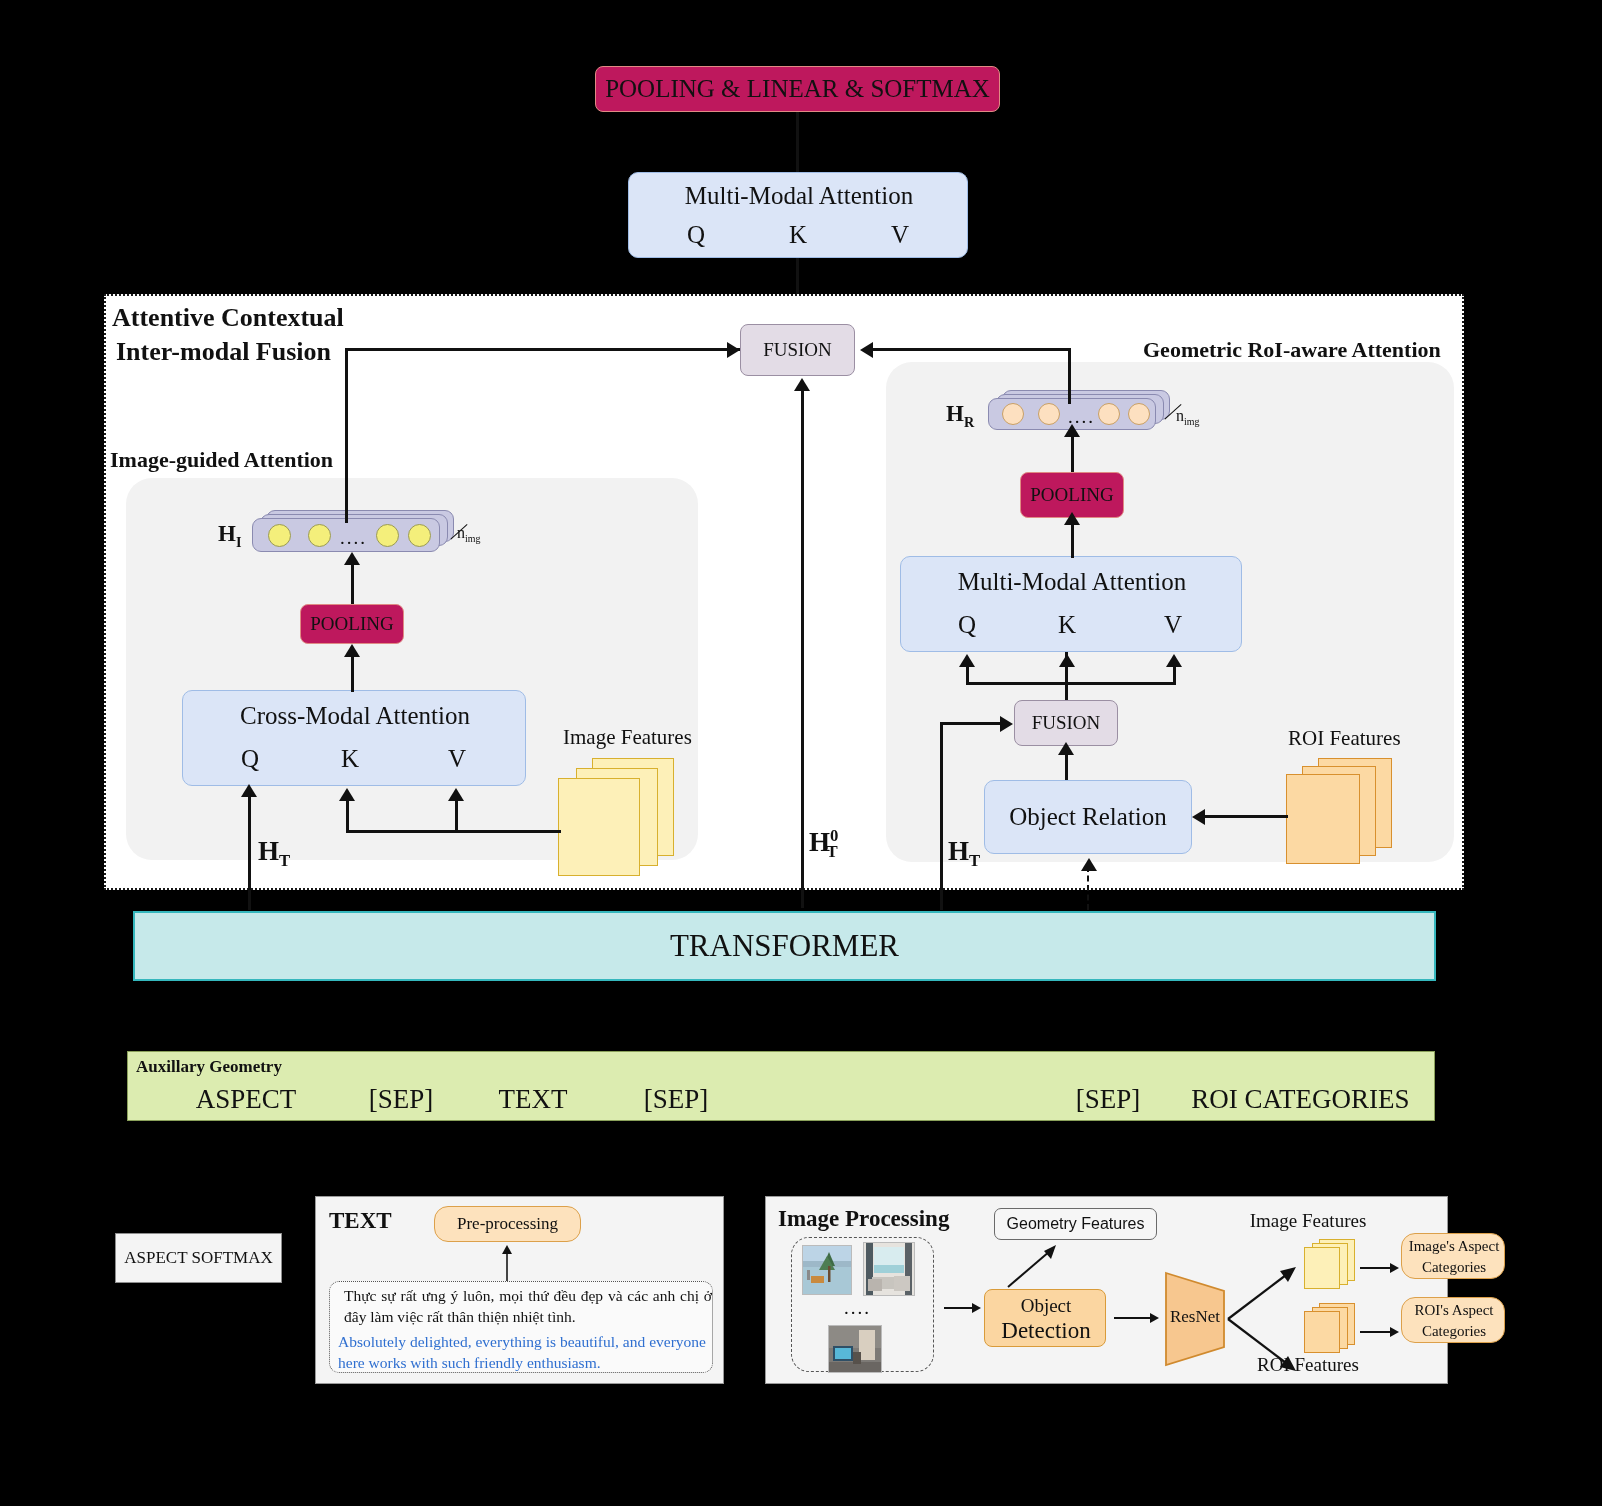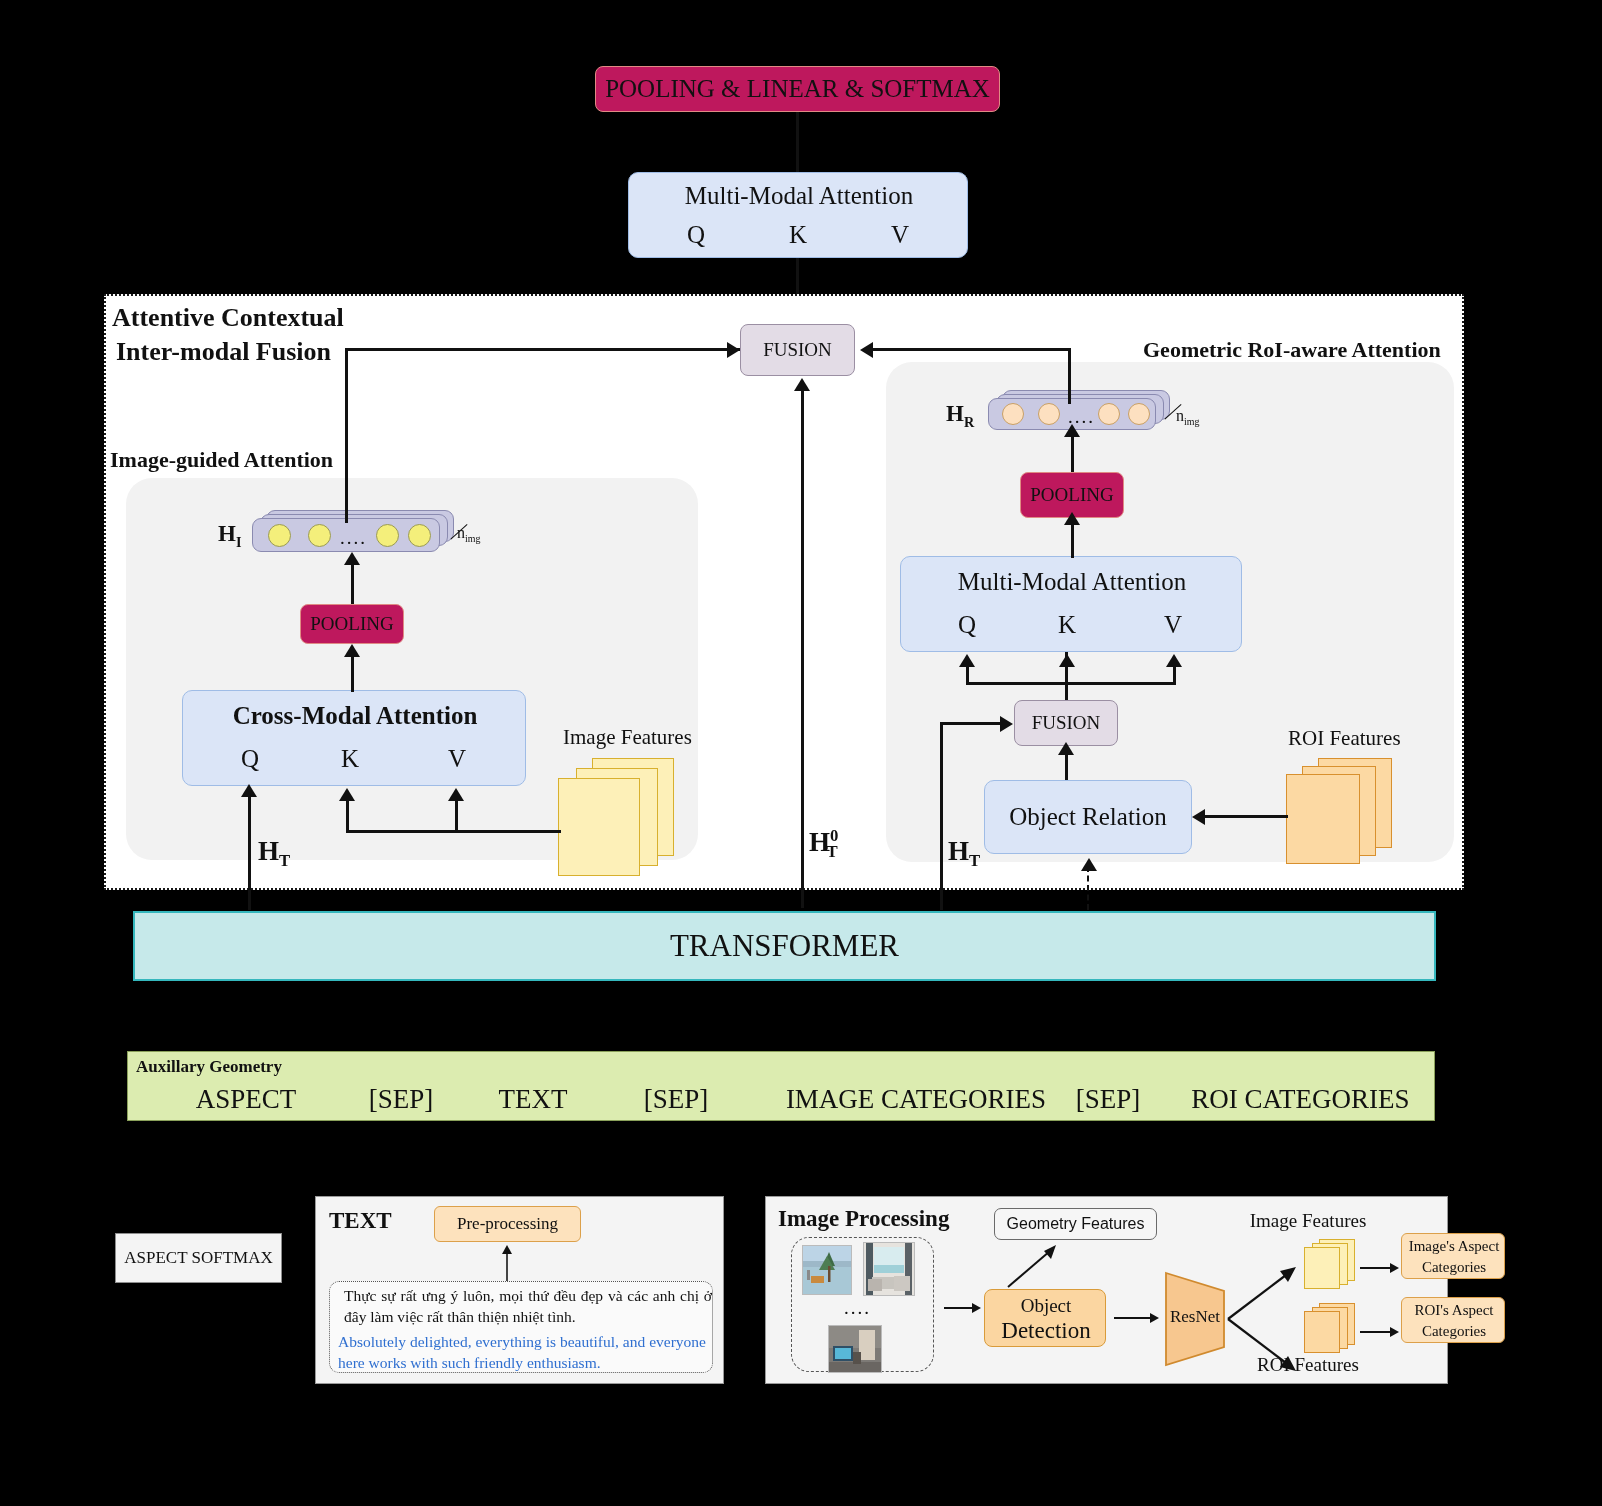--- a/index.html
+++ b/index.html
@@ -8,21 +8,21 @@
   .ctr{display:flex;align-items:center;justify-content:center;text-align:center;}
 
   
   .box-pink{background:#be185d;border:1.5px solid #e08b84;border-radius:8px;}
   .box-blue{background:#dbe5f7;border:1.5px solid #9fbce6;border-radius:10px;}
   .box-purple{background:#e3dce6;border:1.5px solid #9b8fa3;border-radius:8px;}
   .box-cyan{background:#c6e9ea;border:2px solid #35b7bd;}
   .box-green{background:#dcecb0;border:1.5px solid #8aa05a;}
   .box-white{background:#f4f4f4;border:1px solid #8d8d8d;}
   .box-orange{background:#fbd6a1;border:1.5px solid #d99b3a;border-radius:8px;}
-  .box-orange-lite{background:#fde2bd;border:1.5px solid #dca04a;border-radius:6px;}
+  .box-orange-lite{background:#fde2bd;border:1.5px solid #dca04a;border-radius:14px;}
   .box-grayline{background:#f5f5f5;border:1px solid #6f6f6f;border-radius:10px;}
   .panel{background:#f4f4f4;border:1px solid #9a9a9a;}
   .roundpanel{background:#f2f2f2;border-radius:26px;}
   .dashframe{background:#ffffff;border:2px dotted #1a1a1a;}
 
   
   .ln{position:absolute;background:#111;}
   .hl{height:2.5px;}
   .vl{width:2.5px;}
   .arrow{position:absolute;width:0;height:0;}
@@ -102,21 +102,21 @@
 <div class="ln hl" style="left:345px;top:348px;width:397px;"></div>
 <div class="arrow ar-right" style="left:727px;top:342px;"></div>
 
 <div class="abs box-pink ctr" style="left:300px;top:604px;width:104px;height:40px;font-size:19px;">
   <span>POOLING</span>
 </div>
 <div class="ln vl" style="left:351px;top:556px;height:48px;"></div>
 <div class="arrow ar-up" style="left:344px;top:552px;"></div>
 
 <div class="abs box-blue" style="left:182px;top:690px;width:344px;height:96px;">
-  <div class="abs ctr" style="left:0;top:8px;width:344px;height:34px;font-size:25px;font-weight:bold;">Cross-Modal Attention</div>
+  <div class="abs ctr" style="left:0;top:8px;width:344px;height:34px;font-size:25px;">Cross-Modal Attention</div>
   <div class="qkv" style="left:58px;top:54px;">Q</div>
   <div class="qkv" style="left:158px;top:54px;">K</div>
   <div class="qkv" style="left:265px;top:54px;">V</div>
 </div>
 <div class="ln vl" style="left:351px;top:648px;height:44px;"></div>
 <div class="arrow ar-up" style="left:344px;top:644px;"></div>
 
 <div class="abs" style="left:563px;top:725px;font-size:21px;">Image Features</div>
 <div class="card stack-yellow" style="left:592px;top:758px;width:80px;height:96px;"></div>
 <div class="card stack-yellow" style="left:576px;top:768px;width:80px;height:96px;"></div>
@@ -221,21 +221,20 @@
 <div class="abs box-cyan ctr" style="left:133px;top:911px;width:1303px;height:70px;font-size:31px;">
   <span>TRANSFORMER</span>
 </div>
 
 <div class="abs box-green" style="left:127px;top:1051px;width:1308px;height:70px;">
   <div class="abs t-hdr" style="left:8px;top:5px;font-size:17px;">Auxillary Geometry</div>
   <div class="abs ctr" style="left:28px;top:30px;width:180px;height:34px;font-size:27px;">ASPECT</div>
   <div class="abs ctr" style="left:208px;top:30px;width:130px;height:34px;font-size:27px;">[SEP]</div>
   <div class="abs ctr" style="left:330px;top:30px;width:150px;height:34px;font-size:27px;">TEXT</div>
   <div class="abs ctr" style="left:483px;top:30px;width:130px;height:34px;font-size:27px;">[SEP]</div>
-  <div class="abs ctr" style="left:598px;top:30px;width:380px;height:34px;font-size:27px;">IMAGE CATEGORIES</div>
   <div class="abs ctr" style="left:915px;top:30px;width:130px;height:34px;font-size:27px;">[SEP]</div>
   <div class="abs ctr" style="left:1040px;top:30px;width:265px;height:34px;font-size:27px;">ROI CATEGORIES</div>
 </div>
 
 <div class="abs box-white ctr" style="left:115px;top:1233px;width:167px;height:50px;font-size:17px;">
   <span>ASPECT SOFTMAX</span>
 </div>
 
 <div class="abs panel" style="left:315px;top:1196px;width:409px;height:188px;">
   <div class="abs t-hdr" style="left:13px;top:11px;font-size:23px;">TEXT</div>

